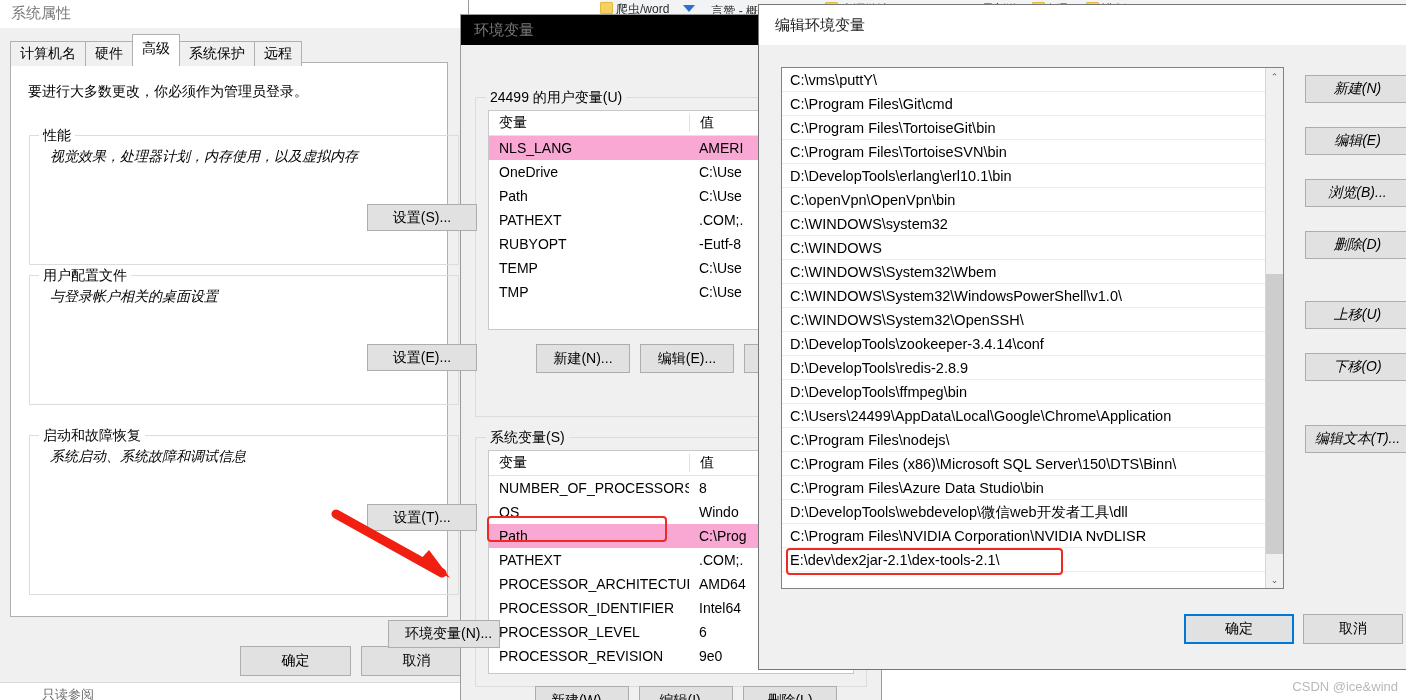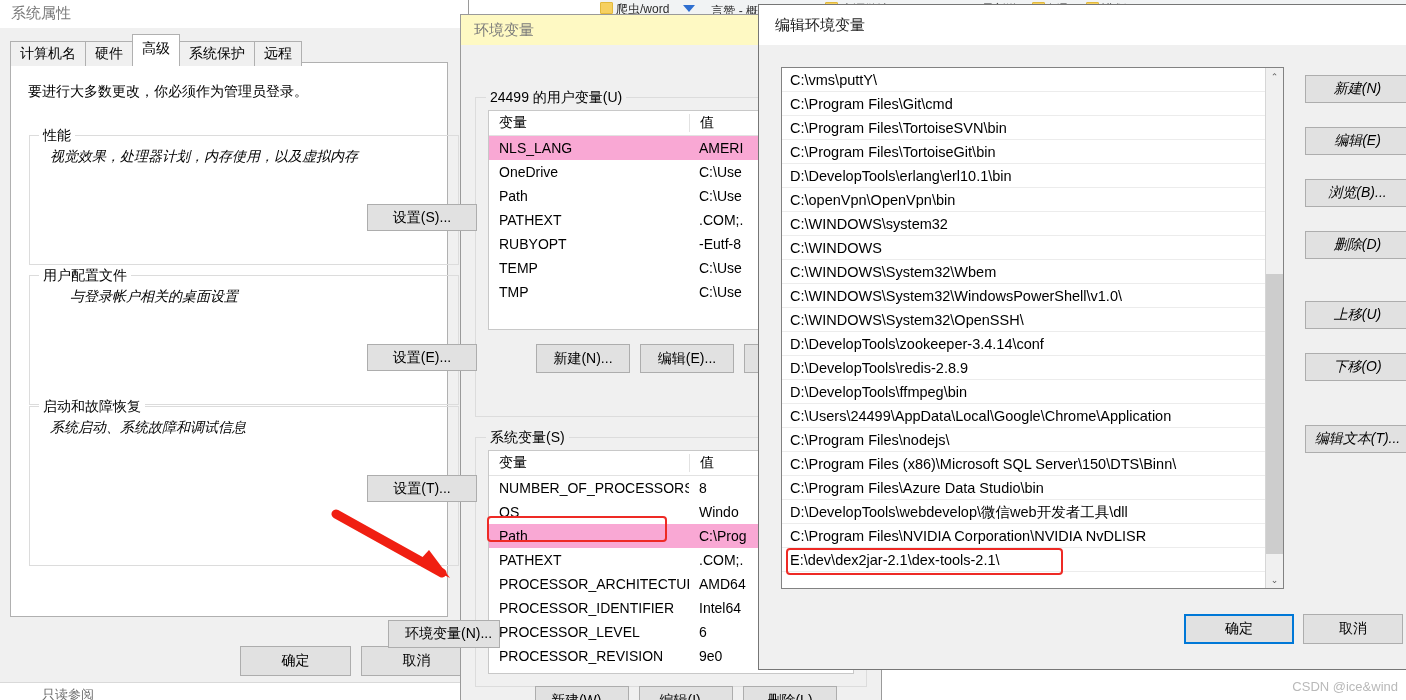--- a/index.html
+++ b/index.html
@@ -222,21 +222,21 @@
     background: #ffffff;
     border-top: 1px solid #d9d9d9;
     z-index: 0;
   }
 
   
   #envvars {
     left: 460px; top: 14px;
     width: 420px; height: 686px;
   }
-  #envvars .dlg-title { background:#fef9c3; }
+  #envvars .dlg-title { background:#000000; }
   .ev-body { position: absolute; left: 0; top: 30px; width: 418px; bottom: 0; background: #f0f0f0; }
   .ev-group {
     position: absolute;
     border: 1px solid #dcdcdc;
     background: #f0f0f0;
     box-sizing: border-box;
   }
   .ev-legend {
     position: absolute;
     top: -9px; left: 10px;
@@ -416,27 +416,27 @@
 
     <div class="tabpage">
       <div class="tp-intro">要进行大多数更改，你必须作为管理员登录。</div>
 
       <div class="groupbox" style="left:18px; top:72px; width:430px; height:130px;">
         <span class="gb-legend">性能</span>
         <div class="gb-text">视觉效果，处理器计划，内存使用，以及虚拟内存</div>
         <div class="win-btn gb-btn" style="top:68px;">设置(S)...</div>
       </div>
 
-      <div class="groupbox" style="left:18px; top:212px; width:430px; height:130px;padding-left:20px;">
+      <div class="groupbox" style="left:18px; top:212px; width:430px; height:130px;">
         <span class="gb-legend">用户配置文件</span>
         <div class="gb-text">与登录帐户相关的桌面设置</div>
         <div class="win-btn gb-btn" style="top:68px;">设置(E)...</div>
       </div>
 
-      <div class="groupbox" style="left:18px; top:343px; width:430px; height:160px;">
+      <div class="groupbox" style="left:18px; top:372px; width:430px; height:160px;">
         <span class="gb-legend">启动和故障恢复</span>
         <div class="gb-text">系统启动、系统故障和调试信息</div>
         <div class="win-btn gb-btn" style="top:68px;">设置(T)...</div>
       </div>
 
       <div class="win-btn env-btn">环境变量(N)...</div>
     </div>
 
     <div class="sp-bottom">
       <div class="win-btn sp-ok">确定</div>
@@ -561,22 +561,22 @@
 
   <div class="dlg" id="editenv">
     <div class="dlg-title active">
       <span class="cap">编辑环境变量</span>
     </div>
 
     <div class="ee-listwrap">
       <div class="ee-list" id="path-rows">
           <div class="ee-row">C:\vms\puttY\</div>
           <div class="ee-row">C:\Program Files\Git\cmd</div>
+          <div class="ee-row">C:\Program Files\TortoiseGit\bin</div>
           <div class="ee-row">C:\Program Files\TortoiseSVN\bin</div>
-          <div class="ee-row">C:\Program Files\TortoiseGit\bin</div>
           <div class="ee-row">D:\DevelopTools\erlang\erl10.1\bin</div>
           <div class="ee-row">C:\openVpn\OpenVpn\bin</div>
           <div class="ee-row">C:\WINDOWS\system32</div>
           <div class="ee-row">C:\WINDOWS</div>
           <div class="ee-row">C:\WINDOWS\System32\Wbem</div>
           <div class="ee-row">C:\WINDOWS\System32\WindowsPowerShell\v1.0\</div>
           <div class="ee-row">C:\WINDOWS\System32\OpenSSH\</div>
           <div class="ee-row">D:\DevelopTools\zookeeper-3.4.14\conf</div>
           <div class="ee-row">D:\DevelopTools\redis-2.8.9</div>
           <div class="ee-row">D:\DevelopTools\ffmpeg\bin</div>

